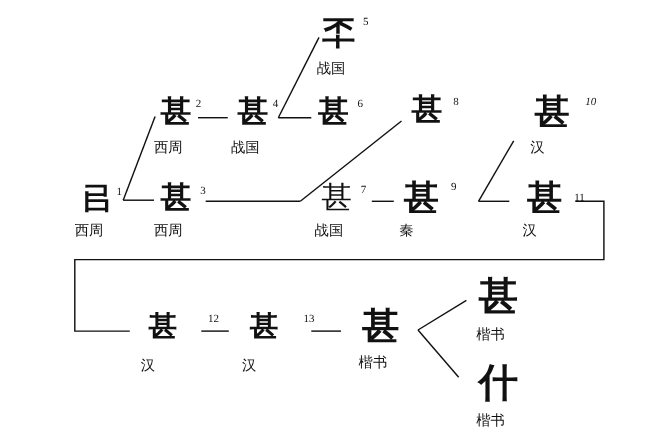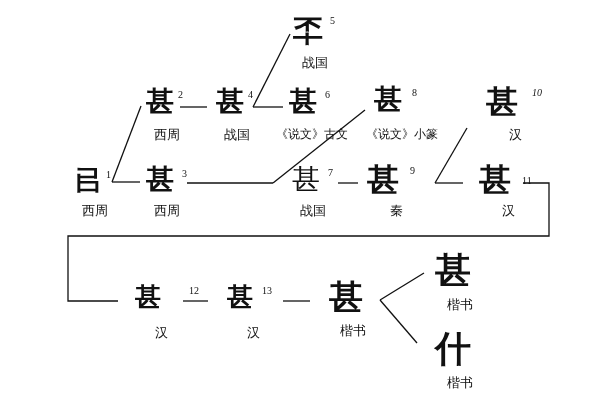--- a/index.html
+++ b/index.html
@@ -1,19 +1,19 @@
 <!DOCTYPE html>
 <html><head>
 <meta charset="utf-8">
 <style>
   html, body { margin: 0; padding: 0; background: #ffffff; }
   #stage { position: relative; width: 600px; height: 400px; background: #ffffff; overflow: hidden; font-family: "DejaVu Serif", "Liberation Serif", serif; color: #111; }
   svg.lines { position: absolute; left: 0; top: 0; width: 600px; height: 400px; }
   .glyph { position: absolute; text-align: center; font-family: "DejaVu Serif", "Liberation Serif", serif; font-weight: bold; color: #111; line-height: 1; }
-  .label { position: absolute; text-align: right; font-size: 13px; line-height: 1; white-space: nowrap; color: #111; font-family: "DejaVu Serif", "Liberation Serif", serif; }
+  .label { position: absolute; text-align: left; font-size: 13px; line-height: 1; white-space: nowrap; color: #111; font-family: "DejaVu Serif", "Liberation Serif", serif; }
   .num { position: absolute; font-size: 10px; line-height: 1; color: #111; font-family: "Liberation Serif", "DejaVu Serif", serif; }
 </style>
 </head>
 <body>
 
 <div id="stage">
   <svg class="lines" viewBox="0 0 600 400">
     <g stroke="#111" stroke-width="1.3" fill="none">
 
       <line x1="112" y1="182" x2="141" y2="106"></line>
@@ -61,48 +61,46 @@
   <div class="glyph" style="left:210px; top:88px; width:40px; font-size:28px;">甚</div>
   <div class="num" style="left:248px; top:90px;">4</div>
   <div class="label" style="left:210px; top:128px; width:40px;">战国</div>
 
   <div class="glyph" style="left:288px; top:16px; width:40px; font-size:30px;">㔻</div>
   <div class="num" style="left:330px; top:16px;">5</div>
   <div class="label" style="left:288px; top:56px; width:40px;">战国</div>
 
   <div class="glyph" style="left:283px; top:88px; width:40px; font-size:28px;">甚</div>
   <div class="num" style="left:325px; top:90px;">6</div>
-  <div class="label" style="left:258px; top:128px; width:90px; font-size:12px;">《说文》古文</div>
 
   <div class="glyph" style="left:286px; top:166px; width:40px; font-size:28px; font-weight:normal;">甚</div>
   <div class="num" style="left:328px; top:168px;">7</div>
   <div class="label" style="left:286px; top:204px; width:40px;">战国</div>
 
   <div class="glyph" style="left:368px; top:86px; width:40px; font-size:28px;">甚</div>
   <div class="num" style="left:412px; top:88px;">8</div>
-  <div class="label" style="left:348px; top:128px; width:90px; font-size:12px;">《说文》小篆</div>
 
   <div class="glyph" style="left:360px; top:164px; width:46px; font-size:32px;">甚</div>
   <div class="num" style="left:410px; top:166px;">9</div>
   <div class="label" style="left:363px; top:204px; width:40px;">秦</div>
 
   <div class="glyph" style="left:478px; top:86px; width:48px; font-size:32px;">甚</div>
   <div class="num" style="left:532px; top:88px;font-style:italic;">10</div>
   <div class="label" style="left:482px; top:128px; width:40px;">汉</div>
 
   <div class="glyph" style="left:472px; top:164px; width:46px; font-size:32px;">甚</div>
   <div class="num" style="left:522px; top:176px;">11</div>
   <div class="label" style="left:475px; top:204px; width:40px;">汉</div>
 
   <div class="glyph" style="left:128px; top:284px; width:40px; font-size:26px;">甚</div>
   <div class="num" style="left:176px; top:286px;margin-left:13px;">12</div>
   <div class="label" style="left:128px; top:326px; width:40px;">汉</div>
 
   <div class="glyph" style="left:218px; top:284px; width:44px; font-size:26px;">甚</div>
-  <div class="num" style="left:262px; top:286px;">13</div>
+  <div class="num" style="left:276px; top:286px;">13</div>
   <div class="label" style="left:220px; top:326px; width:40px;">汉</div>
 
   <div class="glyph" style="left:321px; top:280px; width:50px; font-size:34px;">甚</div>
   <div class="label" style="left:326px; top:324px; width:40px;">楷书</div>
 
   <div class="glyph" style="left:428px; top:252px; width:50px; font-size:36px;">甚</div>
   <div class="label" style="left:433px; top:298px; width:40px;">楷书</div>
 
   <div class="glyph" style="left:428px; top:330px; width:50px; font-size:36px;">什</div>
   <div class="label" style="left:433px; top:376px; width:40px;">楷书</div>

